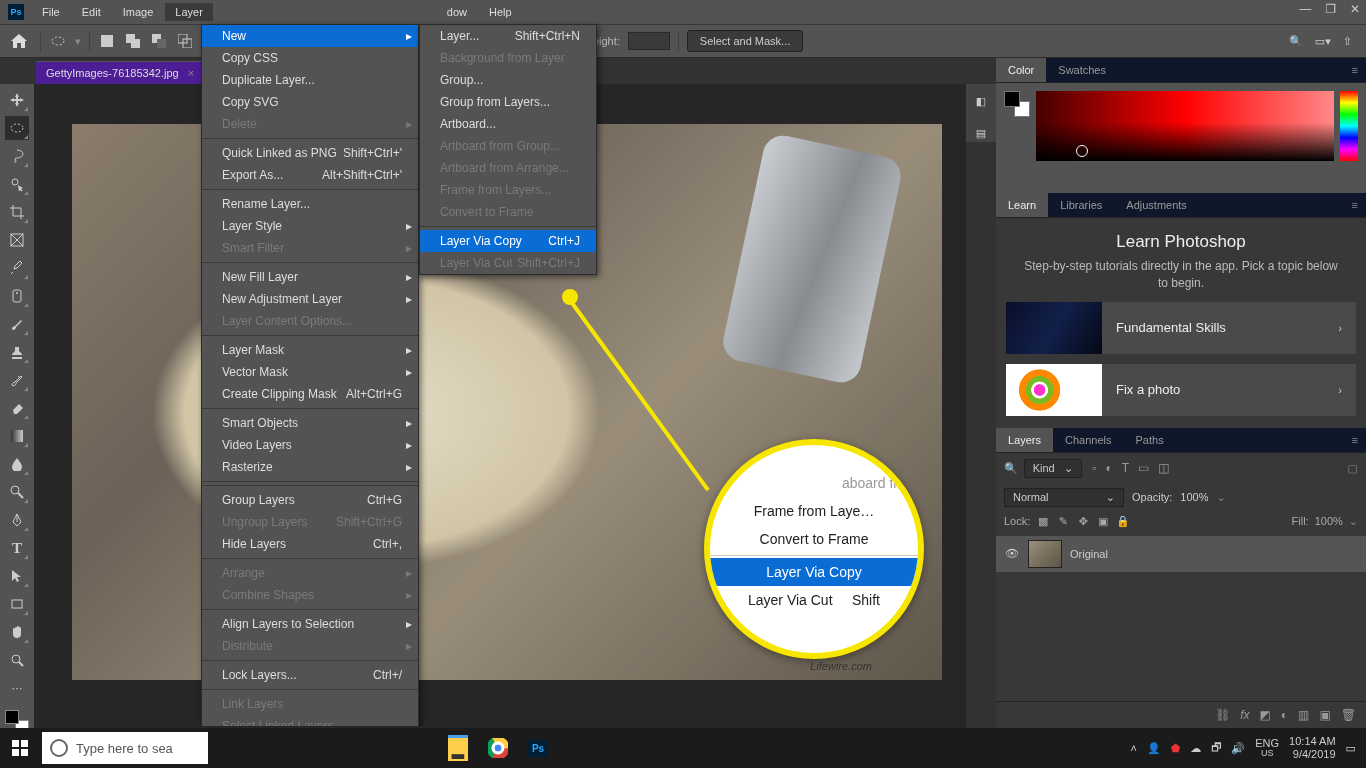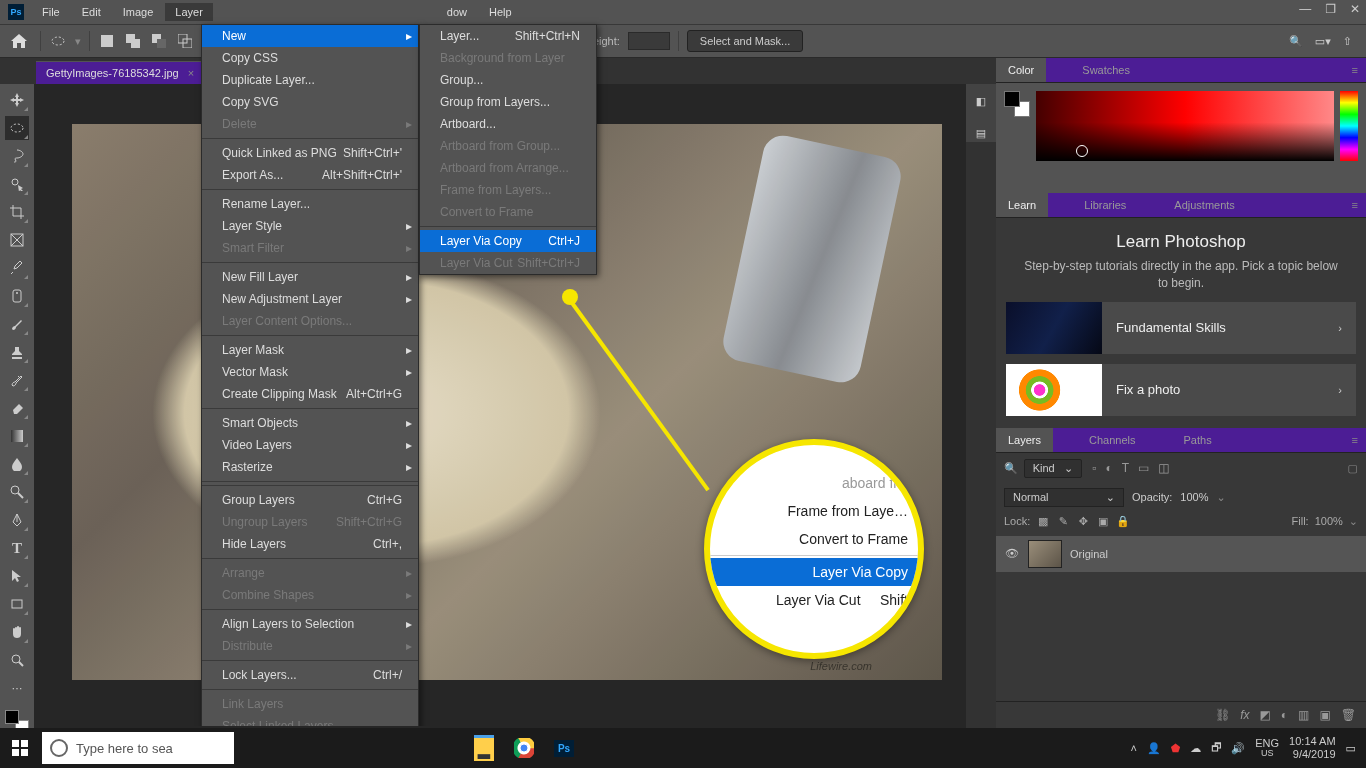--- a/index.html
+++ b/index.html
@@ -41,41 +41,41 @@
   radial-gradient(ellipse 320px 220px at 35% 52%, #e9dfc8 0%, #d4c8a8 60%, rgba(0,0,0,0) 70%),
   linear-gradient(135deg,#8a7d6b 0%, #6a6055 30%,#9a8e7a 60%,#5c5448 100%);
   filter:contrast(0.96);
 }
 .canvas-img::before { content:""; position:absolute; right:60px; top:20px; width:140px; height:230px;
   background: linear-gradient(100deg,#cfd3d7,#888c91 55%,#c9cdd1); border-radius:20px; transform:rotate(12deg); }
 .watermark { position:absolute; right:70px; bottom:8px; font-size:11px; color:rgba(0,0,0,0.5); font-style:italic; }
 
 
 .zoom-circle { position:absolute; left:670px; top:355px; width:220px; height:220px; border:6px solid #f6e600; border-radius:50%; background:#fff; overflow:hidden; box-shadow:0 2px 8px rgba(0,0,0,.4); }
-.zc-row { padding:6px 10px; font-size:14px; color:#222; white-space:nowrap; text-align:right; }
+.zc-row { padding:6px 10px; font-size:14px; color:#222; white-space:nowrap; text-align:center; }
 .zc-row.hi { background:#0a6dd6; color:#fff; }
 .zc-sep { height:1px; background:#ccc; margin:2px 0; }
 .zoom-line { position:absolute; left:533px; top:210px; width:240px; height:4px; background:#f6e600; transform-origin:left center; transform:rotate(54deg); }
 .zoom-dot { position:absolute; left:528px; top:205px; width:16px; height:16px; background:#f6e600; border-radius:50%; }
 
 
 .dd { position:absolute; background:#535353; border:1px solid #2b2b2b; box-shadow:2px 2px 6px rgba(0,0,0,.5); font-size:12px; }
 .dd-row { display:flex; justify-content:space-between; padding:4px 16px 4px 20px; color:#ddd; position:relative; }
 .dd-row.disabled { color:#7a7a7a; }
 .dd-row.hi { background:#0a6dd6; color:#fff; }
 .dd-row .arr { position:absolute; right:6px; }
 .dd-sep { height:1px; background:#3a3a3a; margin:3px 0; }
 .dd.main { left:201px; top:24px; width:218px; }
 .dd.sub { left:419px; top:24px; width:178px; }
 
 
 .rpanel { position:absolute; right:0; top:58px; width:370px; bottom:40px; background:#383838; display:flex; flex-direction:column; }
 .side-icons { position:absolute; right:370px; top:84px; width:30px; background:#434343; display:flex; flex-direction:column; align-items:center; padding-top:8px; gap:14px;}
 .side-icons div { width:18px; height:18px; color:#ccc; display:flex; align-items:center; justify-content:center;}
-.panel-tabs { display:flex; background:#4c1d95; border-bottom:1px solid #222;gap:24px; }
+.panel-tabs { display:flex; background:#0f172a; border-bottom:1px solid #222; }
 .ptab { padding:6px 12px; color:#999; font-size:11px; }
 .ptab.active { background:#535353; color:#eee; }
 .color-panel { height:110px; padding:8px; display:flex; gap:6px; background:#535353;}
 .cp-swatch { width:26px; height:26px; position:relative; }
 .cp-swatch .b { position:absolute; right:0; bottom:0; width:16px; height:16px; background:#fff; border:1px solid #777;}
 .cp-swatch .f { position:absolute; left:0; top:0; width:16px; height:16px; background:#000; border:1px solid #777;}
 .cp-spectrum { flex:1; height:70px; background:linear-gradient(to bottom,
    rgba(0,0,0,0) 0%, rgba(0,0,0,0) 45%, #000 100%),
    linear-gradient(to right,#400 0%, #f00 50%, #f88 100%); position:relative;}
 .cp-spectrum::after{content:"";position:absolute;left:40px;bottom:4px;width:10px;height:10px;border:1px solid #fff;border-radius:50%;}
@@ -103,21 +103,21 @@
 .eye{width:16px;text-align:center;}
 .lthumb{width:34px;height:28px;background:linear-gradient(135deg,#9a8e7a,#5c5448);border:1px solid #222;}
 .panel-footer { margin-top:auto; display:flex; justify-content:flex-end; gap:10px; padding:6px 10px; border-top:1px solid #222; color:#999; font-size:12px;}
 
 
 .status { position:absolute; left:34px; bottom:22px; height:20px; display:flex; align-items:center; gap:16px; padding:0 10px; font-size:11px; color:#bbb; background:#262626; width:400px;}
 
 
 .taskbar { position:absolute; left:0; right:0; bottom:0; height:40px; background:#1b1b1b; display:flex; align-items:center; }
 .tb-start { width:40px; display:flex; align-items:center; justify-content:center; color:#fff; font-size:16px;}
-.tb-search { display:flex; align-items:center; background:#fff; height:32px; width:192px; margin-left:2px; padding:0 8px; gap:8px; color:#555; font-size:13px;}
+.tb-search { display:flex; align-items:center; background:#fff; height:32px; width:166px; margin-left:2px; padding:0 8px; gap:8px; color:#555; font-size:13px;}
 .tb-search .o{width:18px;height:18px;border:2px solid #666;border-radius:50%;}
 .tb-icon { width:40px; height:40px; display:flex; align-items:center; justify-content:center; font-size:16px;}
 .tb-tray { margin-left:auto; display:flex; align-items:center; gap:10px; padding-right:10px; color:#ccc; font-size:11px;}
 .tb-time { text-align:right; line-height:1.2;}
 svg{display:block;}
 </style>
 </head>
 <body>
 
 <div class="menubar">

